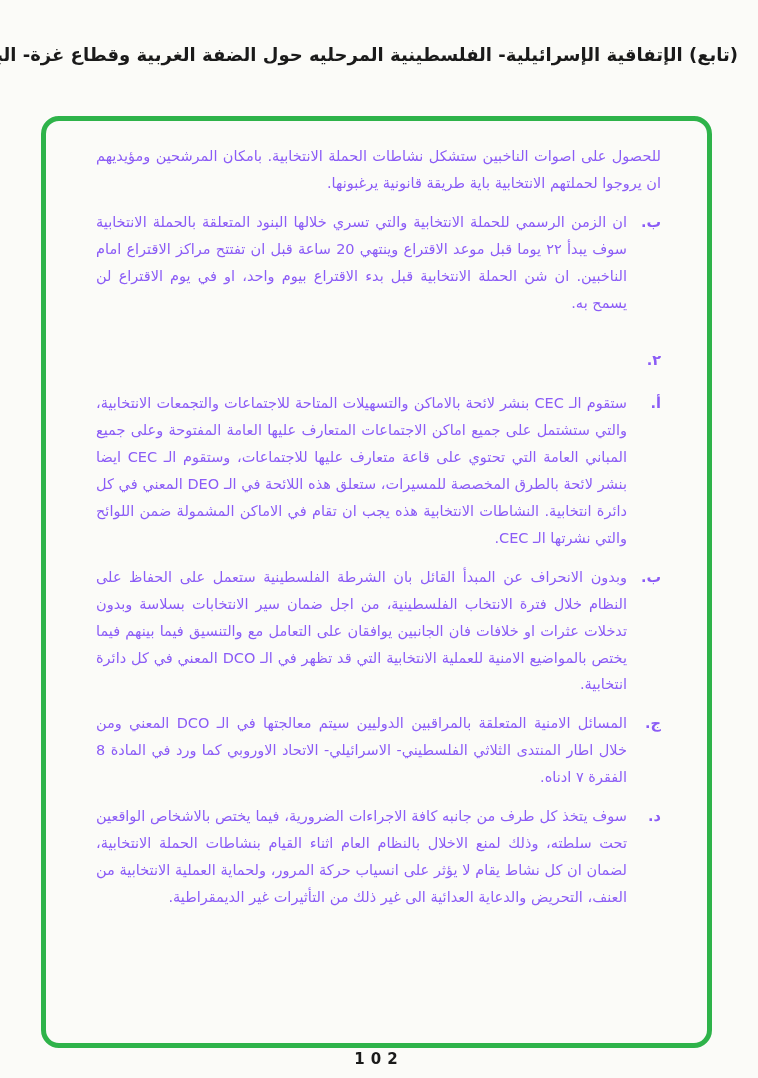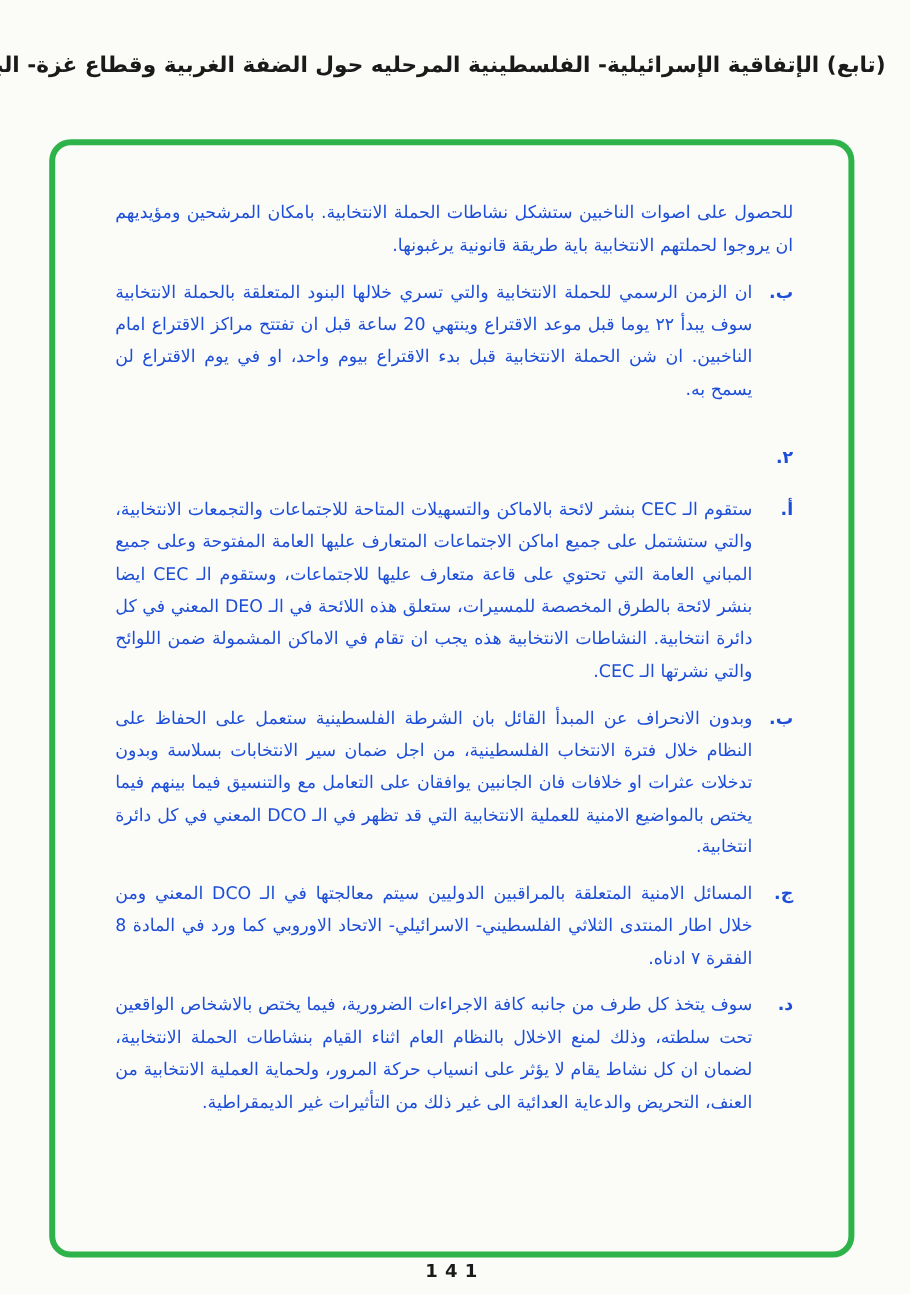--- a/index.html
+++ b/index.html
@@ -38,25 +38,25 @@
   .frame{
     position:absolute;
     left:41px;top:116px;
     width:671px;height:932px;
     border:5px solid var(--frame-green);
     border-radius:18px;
     background:transparent;
   }
   .frame-content{
     direction:rtl;
-    padding:44px 46px 0 50px;
+    padding:22px 46px 0 50px;
     font-size:14.5px;
     line-height:1.86;
     text-align:justify;
-    color:#1d4ed8;
+    color:#8b5cf6;
   }
   .continuation{
     margin-bottom:10px;
   }
   .list-item{
     display:flex;
     margin-top:12px;
   }
   .item-label{
     flex:0 0 34px;
@@ -132,14 +132,14 @@
 
     <div class="list-item">
       <span class="item-label">د.</span>
       <p class="item-text">سوف يتخذ كل طرف من جانبه كافة الاجراءات الضرورية، فيما يختص بالاشخاص الواقعين تحت سلطته، وذلك لمنع الاخلال بالنظام العام اثناء القيام بنشاطات الحملة الانتخابية، لضمان ان كل نشاط يقام لا يؤثر على انسياب حركة المرور، ولحماية العملية الانتخابية من العنف، التحريض والدعاية العدائية الى غير ذلك من التأثيرات غير الديمقراطية.</p>
     </div>
 
   </div>
 </div>
 
 <footer class="doc-footer">
-  <span class="page-number">141</span>
+  <span class="page-number">102</span>
 </footer>
 
 </body></html>

